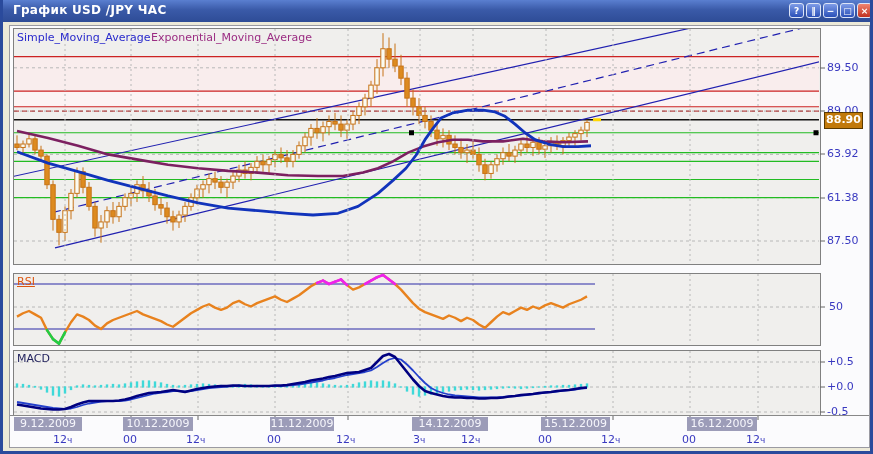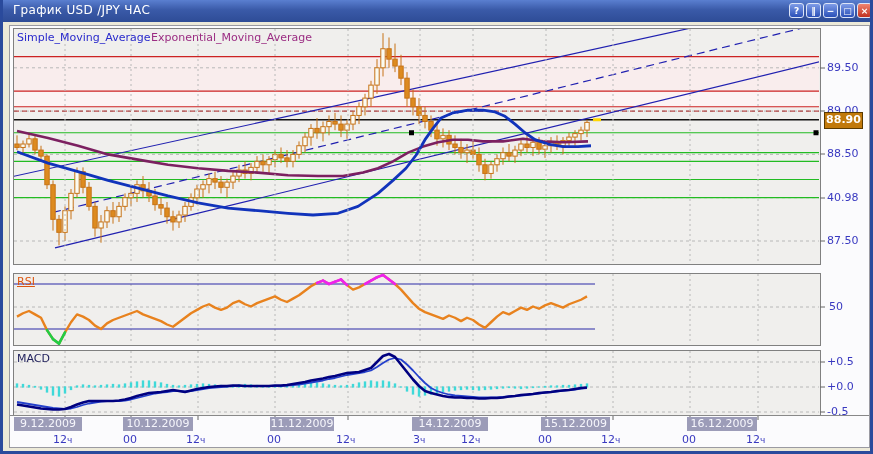--- a/index.html
+++ b/index.html
@@ -1,21 +1,21 @@
 <!DOCTYPE html>
 <html><head>
 <meta charset="utf-8">
 <style>
   html,body{margin:0;padding:0;background:#d8d4c8;}
   #win{position:relative;width:873px;height:454px;background:#ece9d8;
        border-left:3px solid #2a4a9c;border-right:3px solid #2a4a9c;border-bottom:3px solid #2a4a9c;
        box-sizing:border-box;font-family:"DejaVu Sans",sans-serif;overflow:hidden;}
   #titlebar{position:absolute;left:0;top:0;width:873px;height:22px;
        background:linear-gradient(to bottom,#5a7fd0 0%,#3a5aa8 45%,#2e4c96 100%);}
-  #title{position:absolute;left:10px;top:3px;color:#ffffff;font-size:12px;font-weight:normal;letter-spacing:.3px;}
+  #title{position:absolute;left:10px;top:3px;color:#ffffff;font-size:12px;font-weight:bold;letter-spacing:.3px;}
   .tbtn{position:absolute;top:3px;width:15px;height:15px;border:1px solid #dce4f8;border-radius:3px;
        background:linear-gradient(to bottom,#7f9ce8,#2a50b8);color:#fff;font-size:9px;line-height:14px;
        text-align:center;box-sizing:border-box;font-weight:bold;}
   .tbtn.close{background:linear-gradient(to bottom,#ef8570,#c03020);}
   .lbl{position:absolute;font-size:11px;color:#3939c0;white-space:nowrap;}
   .badge-date{position:absolute;top:417px;height:14px;background:#9c9cb8;color:#f6f6fc;
        font-size:11px;text-align:center;line-height:14px;}
   #price-badge{position:absolute;left:821px;top:112px;width:37px;height:15px;background:#c1790b;
        border:1px solid #5a3a00;color:#fff;font-size:11px;font-weight:bold;text-align:center;line-height:14px;}
   #legend-sma{position:absolute;left:14px;top:31px;font-size:11px;color:#2929cc;}
@@ -442,22 +442,22 @@
       <line x1="7" y1="415.5" x2="866" y2="415.5" stroke="#888"></line>
     </svg>
 
   <div id="legend-sma" class="lbl">Simple_Moving_Average</div>
   <div id="legend-ema" class="lbl">Exponential_Moving_Average</div>
   <div id="rsi-title">RSI</div>
   <div id="macd-title">MACD</div>
 
   <div class="lbl" style="left:824px;top:61px">89.50</div>
   <div class="lbl" style="left:824px;top:104px">89.00</div>
-  <div class="lbl" style="left:824px;top:147px">88.50</div>
-  <div class="lbl" style="left:824px;top:191px">40.98</div>
+  <div class="lbl" style="left:824px;top:147px">63.92</div>
+  <div class="lbl" style="left:824px;top:191px">61.38</div>
   <div class="lbl" style="left:824px;top:234px">87.50</div>
   <div id="price-badge">88.90</div>
 
   <div class="lbl" style="left:826px;top:300px">50</div>
   <div class="lbl" style="left:824px;top:355px">+0.5</div>
   <div class="lbl" style="left:824px;top:380px">+0.0</div>
   <div class="lbl" style="left:824px;top:405px">-0.5</div>
 
   <div class="badge-date" style="left:11px;width:68px">9.12.2009</div>
   <div class="badge-date" style="left:120px;width:70px">10.12.2009</div>

